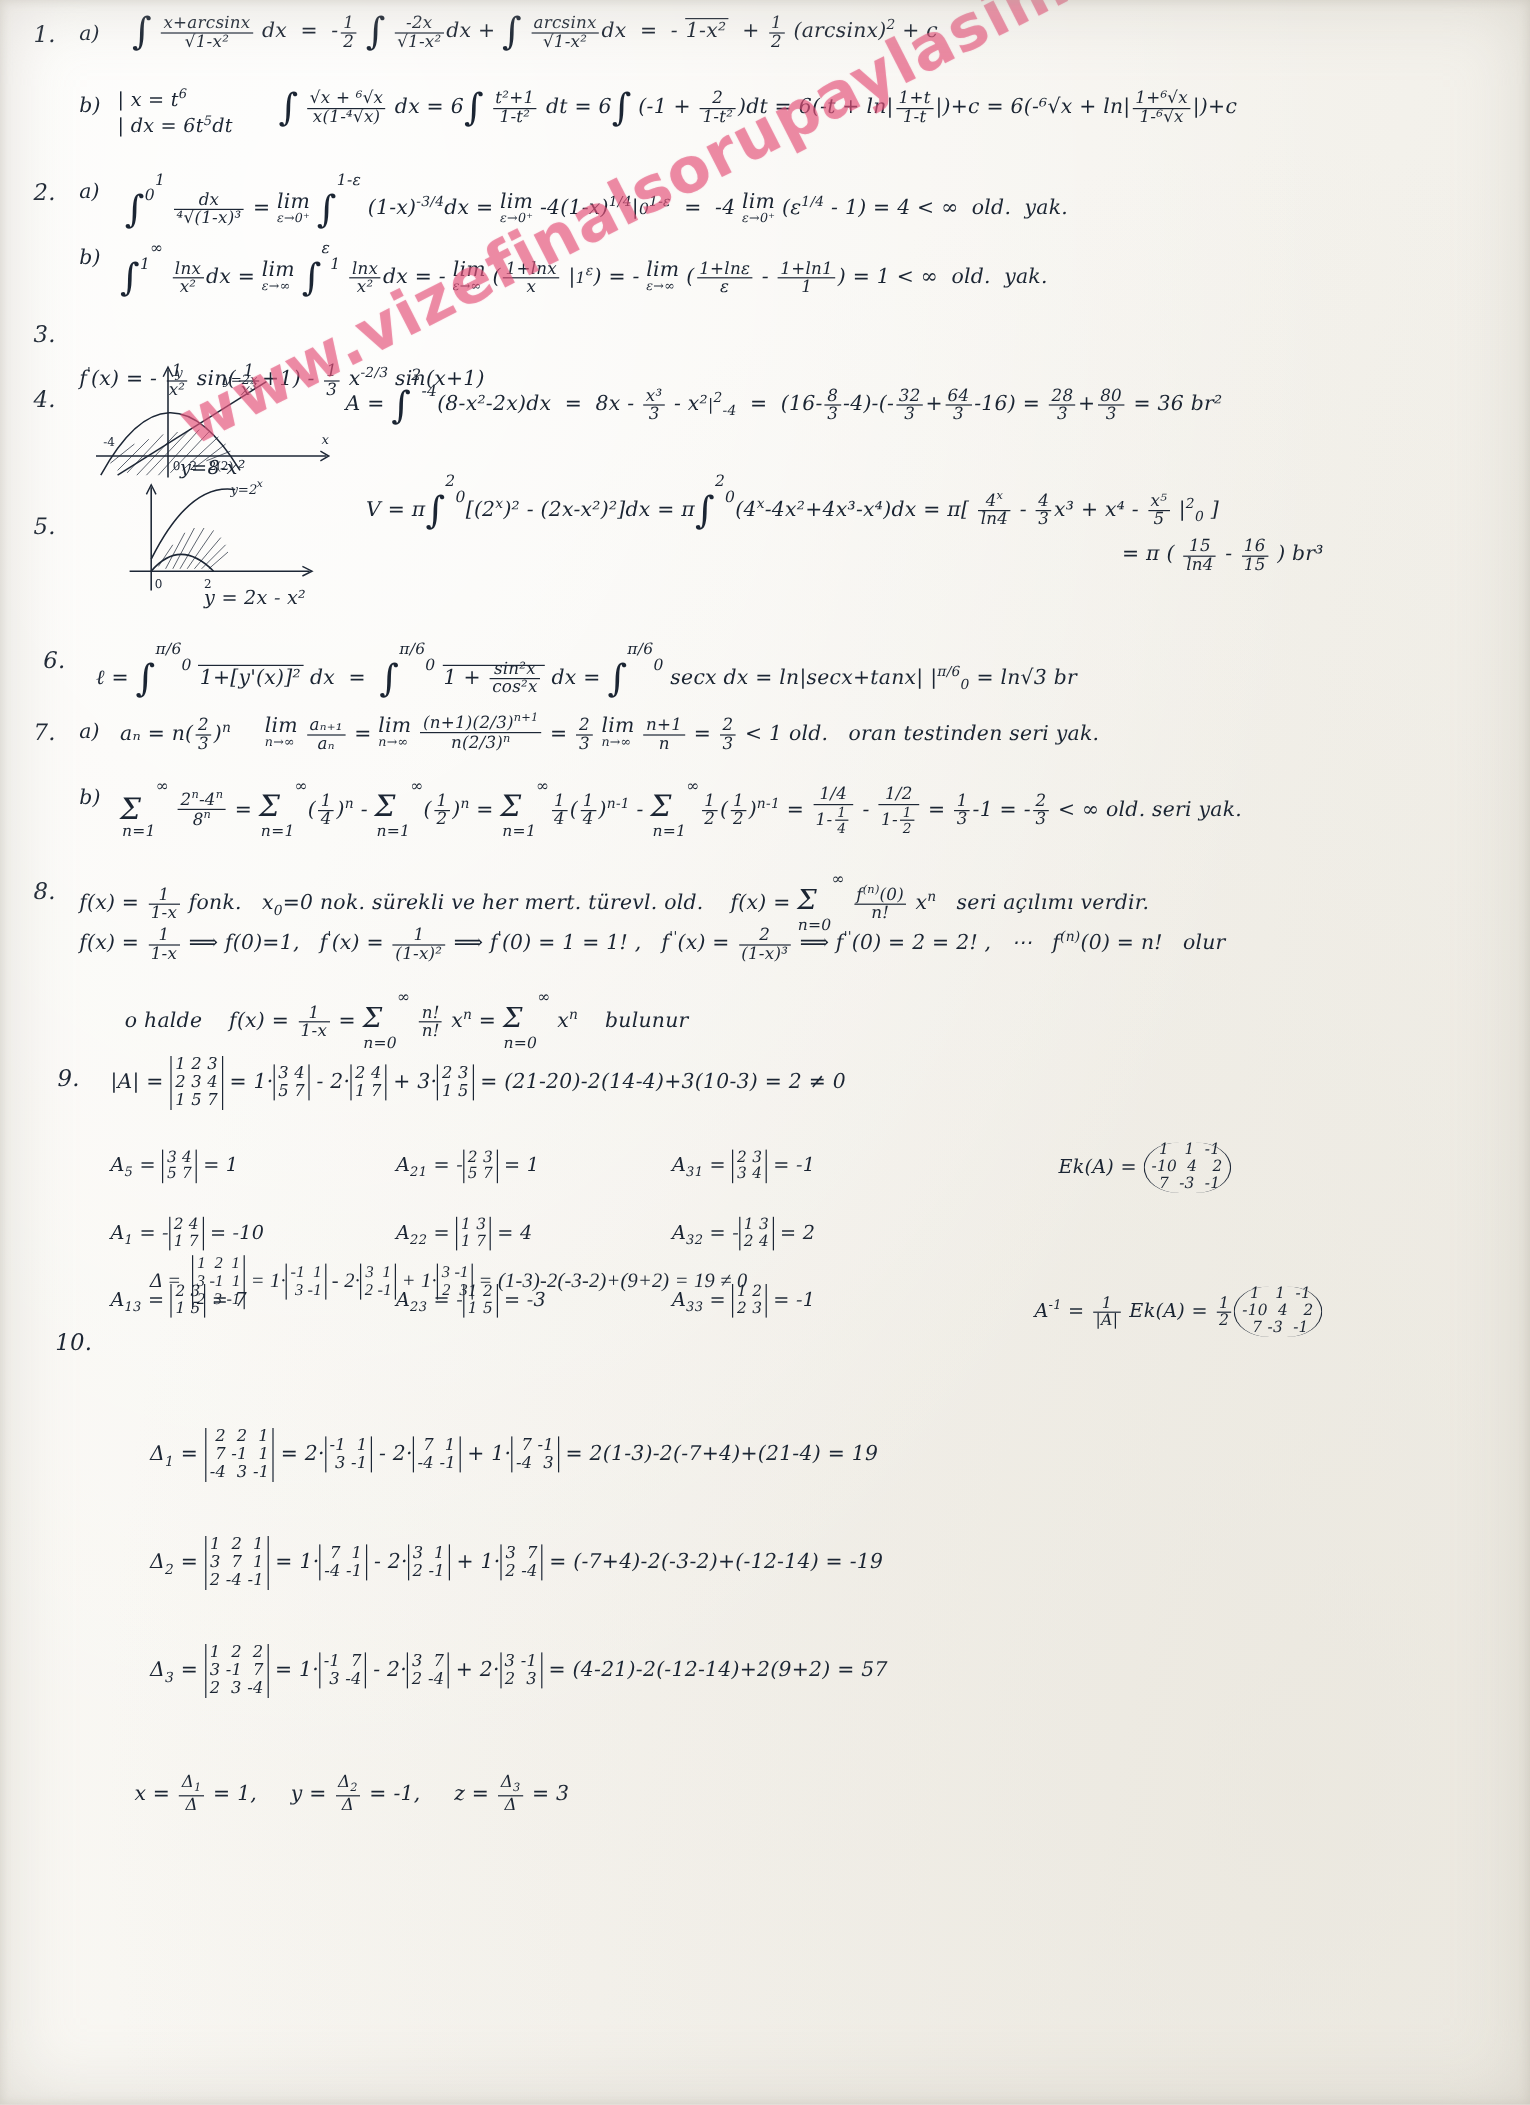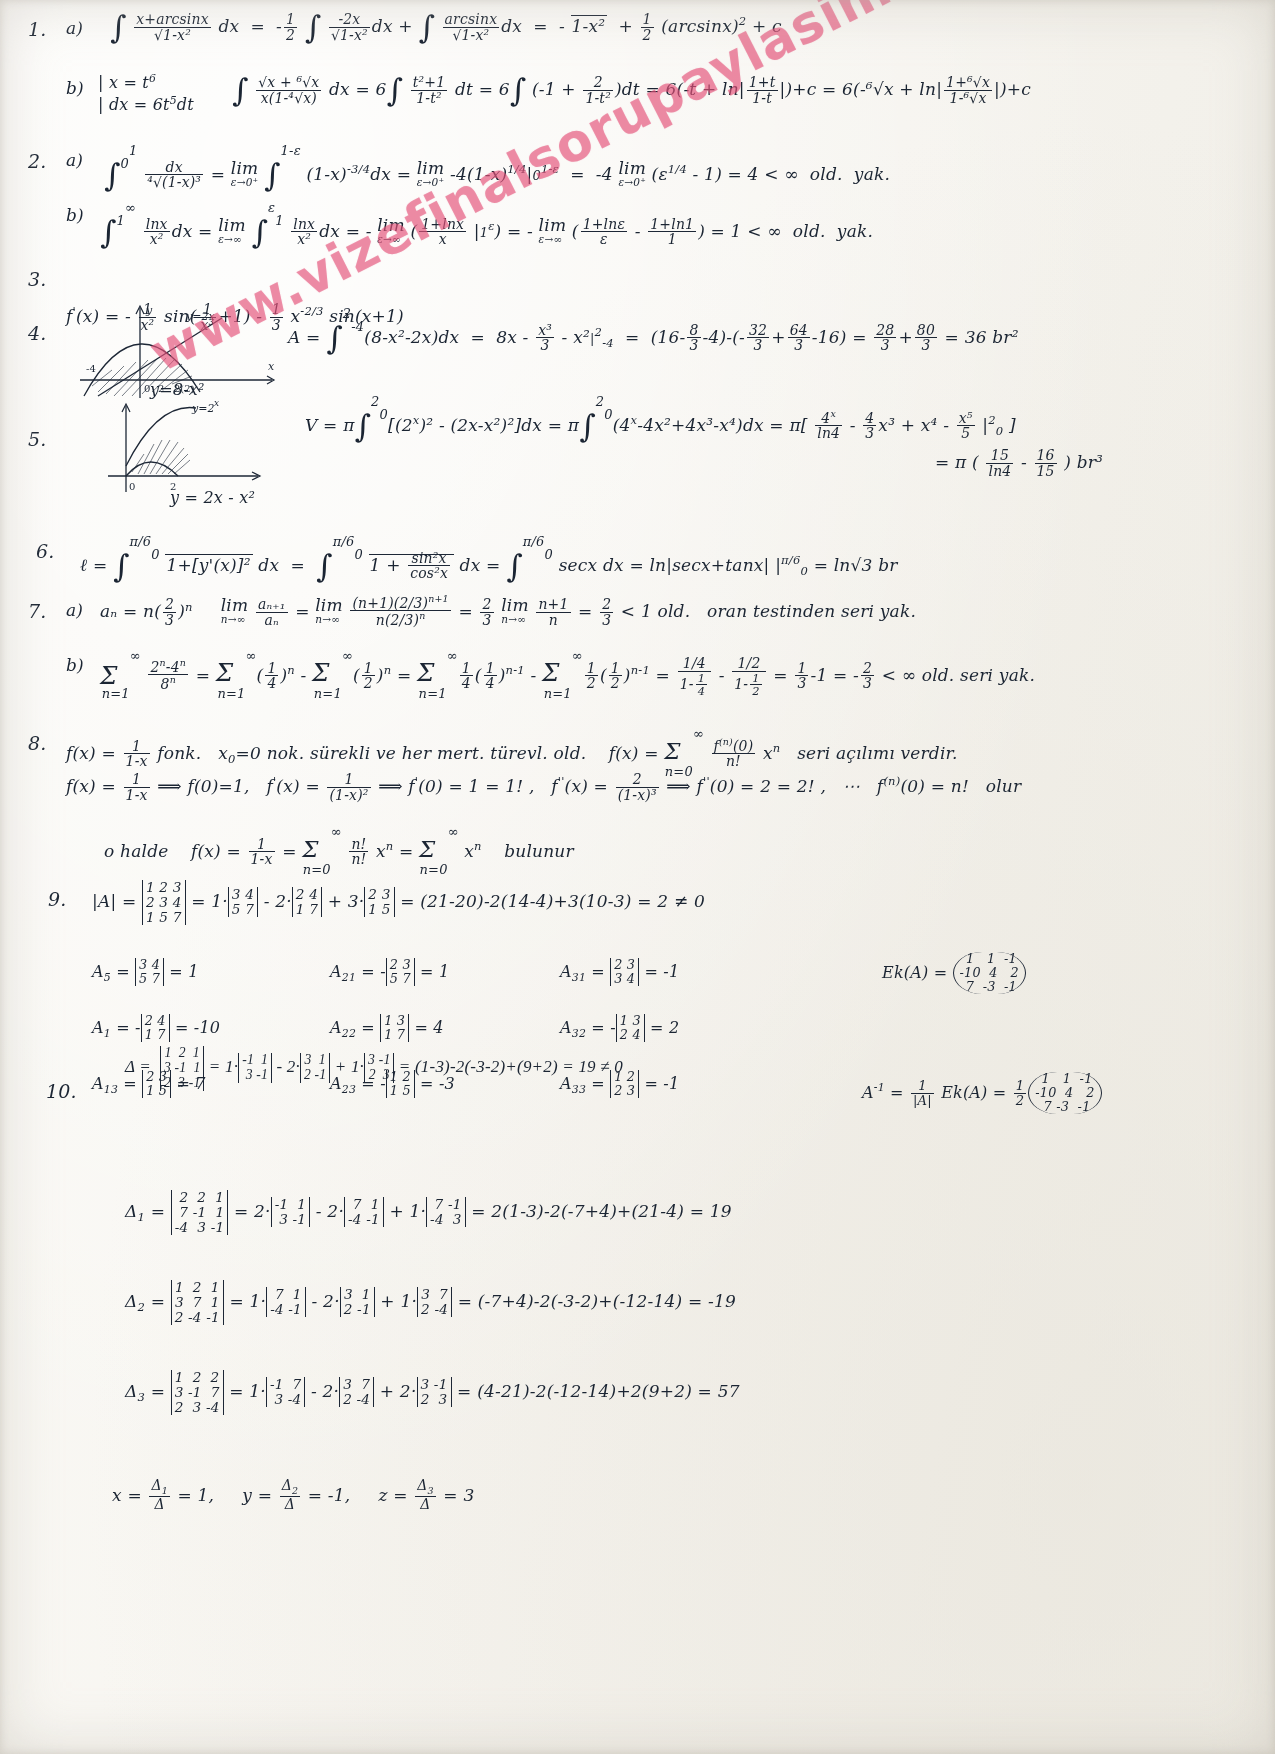--- a/index.html
+++ b/index.html
@@ -281,21 +281,21 @@
     A<span class="sub">33</span> = <span class="mat"><span>1&nbsp;2</span><span>2&nbsp;3</span></span> = -1
   </div>
 
   <div class="ink small" style="left:882px; top:952px;">
     Ek(A) = <span class="mat par"><span>&nbsp;1&nbsp;&nbsp;&nbsp;1&nbsp;&nbsp;-1</span><span>-10&nbsp;&nbsp;4&nbsp;&nbsp;&nbsp;2</span><span>&nbsp;7&nbsp;&nbsp;-3&nbsp;&nbsp;-1</span></span>
   </div>
   <div class="ink small" style="left:862px; top:1040px;margin-top:32px;">
     A<span class="sup">-1</span> = <span class="frac"><span>1</span><span class="den">|A|</span></span> Ek(A) = <span class="frac"><span>1</span><span class="den">2</span></span><span class="mat par"><span>&nbsp;1&nbsp;&nbsp;&nbsp;1&nbsp;&nbsp;-1</span><span>-10&nbsp;&nbsp;4&nbsp;&nbsp;&nbsp;2</span><span>&nbsp;7&nbsp;-3&nbsp;&nbsp;-1</span></span>
   </div>
 
-  <div class="ink num" style="left:46px; top:1080px;">10.</div>
+  <div class="ink num" style="left:46px; top:1108px;">10.</div>
   <div class="ink line" style="left:125px; top:1046px;font-family:Liberation Serif, serif;">
     Δ = &nbsp;<span class="mat"><span>1&nbsp;&nbsp;2&nbsp;&nbsp;1</span><span>3&nbsp;-1&nbsp;&nbsp;1</span><span>2&nbsp;&nbsp;3&nbsp;-1</span></span> = 1·<span class="mat"><span>-1&nbsp;&nbsp;1</span><span>&nbsp;3&nbsp;-1</span></span> - 2·<span class="mat"><span>3&nbsp;&nbsp;1</span><span>2&nbsp;-1</span></span> + 1·<span class="mat"><span>3&nbsp;-1</span><span>2&nbsp;&nbsp;3</span></span> = (1-3)-2(-3-2)+(9+2) = 19 ≠ 0
   </div>
 
   <div class="ink line" style="left:125px; top:1190px;">
     Δ<span class="sub">1</span> = <span class="mat"><span>&nbsp;2&nbsp;&nbsp;2&nbsp;&nbsp;1</span><span>&nbsp;7&nbsp;-1&nbsp;&nbsp;1</span><span>-4&nbsp;&nbsp;3&nbsp;-1</span></span> = 2·<span class="mat"><span>-1&nbsp;&nbsp;1</span><span>&nbsp;3&nbsp;-1</span></span> - 2·<span class="mat"><span>&nbsp;7&nbsp;&nbsp;1</span><span>-4&nbsp;-1</span></span> + 1·<span class="mat"><span>&nbsp;7&nbsp;-1</span><span>-4&nbsp;&nbsp;3</span></span> = 2(1-3)-2(-7+4)+(21-4) = 19
   </div>
 
   <div class="ink line" style="left:125px; top:1280px;">
     Δ<span class="sub">2</span> = <span class="mat"><span>1&nbsp;&nbsp;2&nbsp;&nbsp;1</span><span>3&nbsp;&nbsp;7&nbsp;&nbsp;1</span><span>2&nbsp;-4&nbsp;-1</span></span> = 1·<span class="mat"><span>&nbsp;7&nbsp;&nbsp;1</span><span>-4&nbsp;-1</span></span> - 2·<span class="mat"><span>3&nbsp;&nbsp;1</span><span>2&nbsp;-1</span></span> + 1·<span class="mat"><span>3&nbsp;&nbsp;7</span><span>2&nbsp;-4</span></span> = (-7+4)-2(-3-2)+(-12-14) = -19

